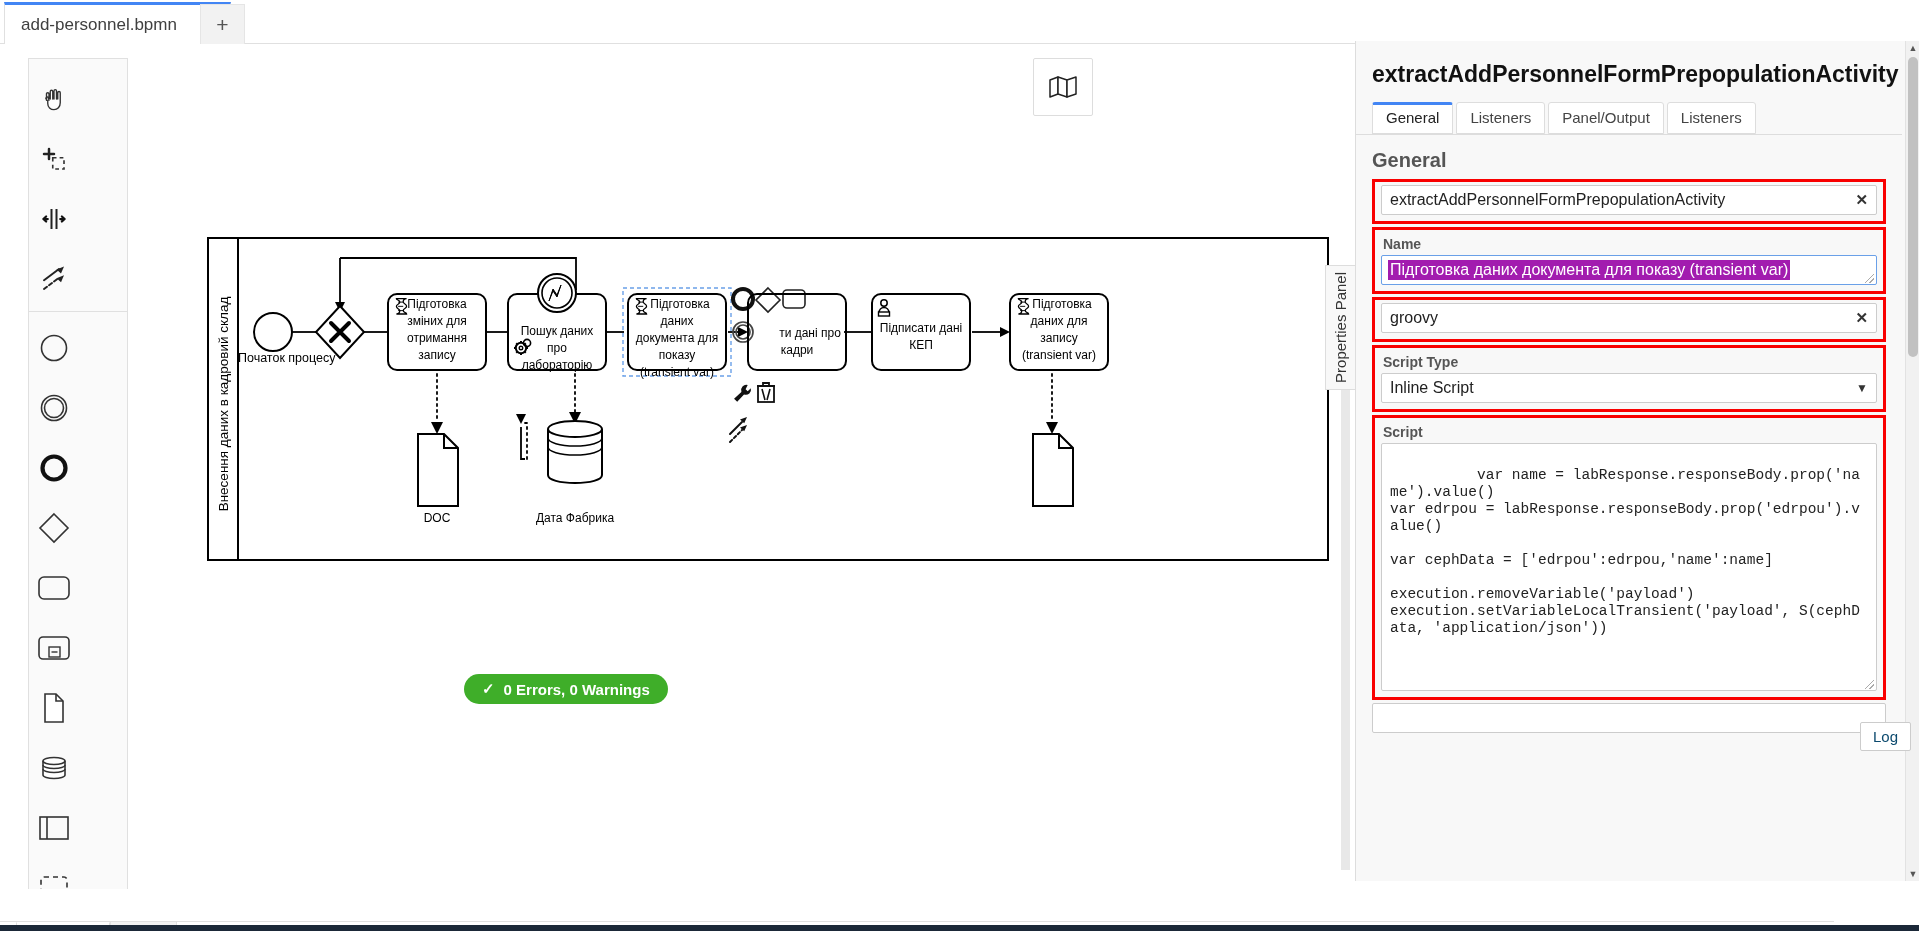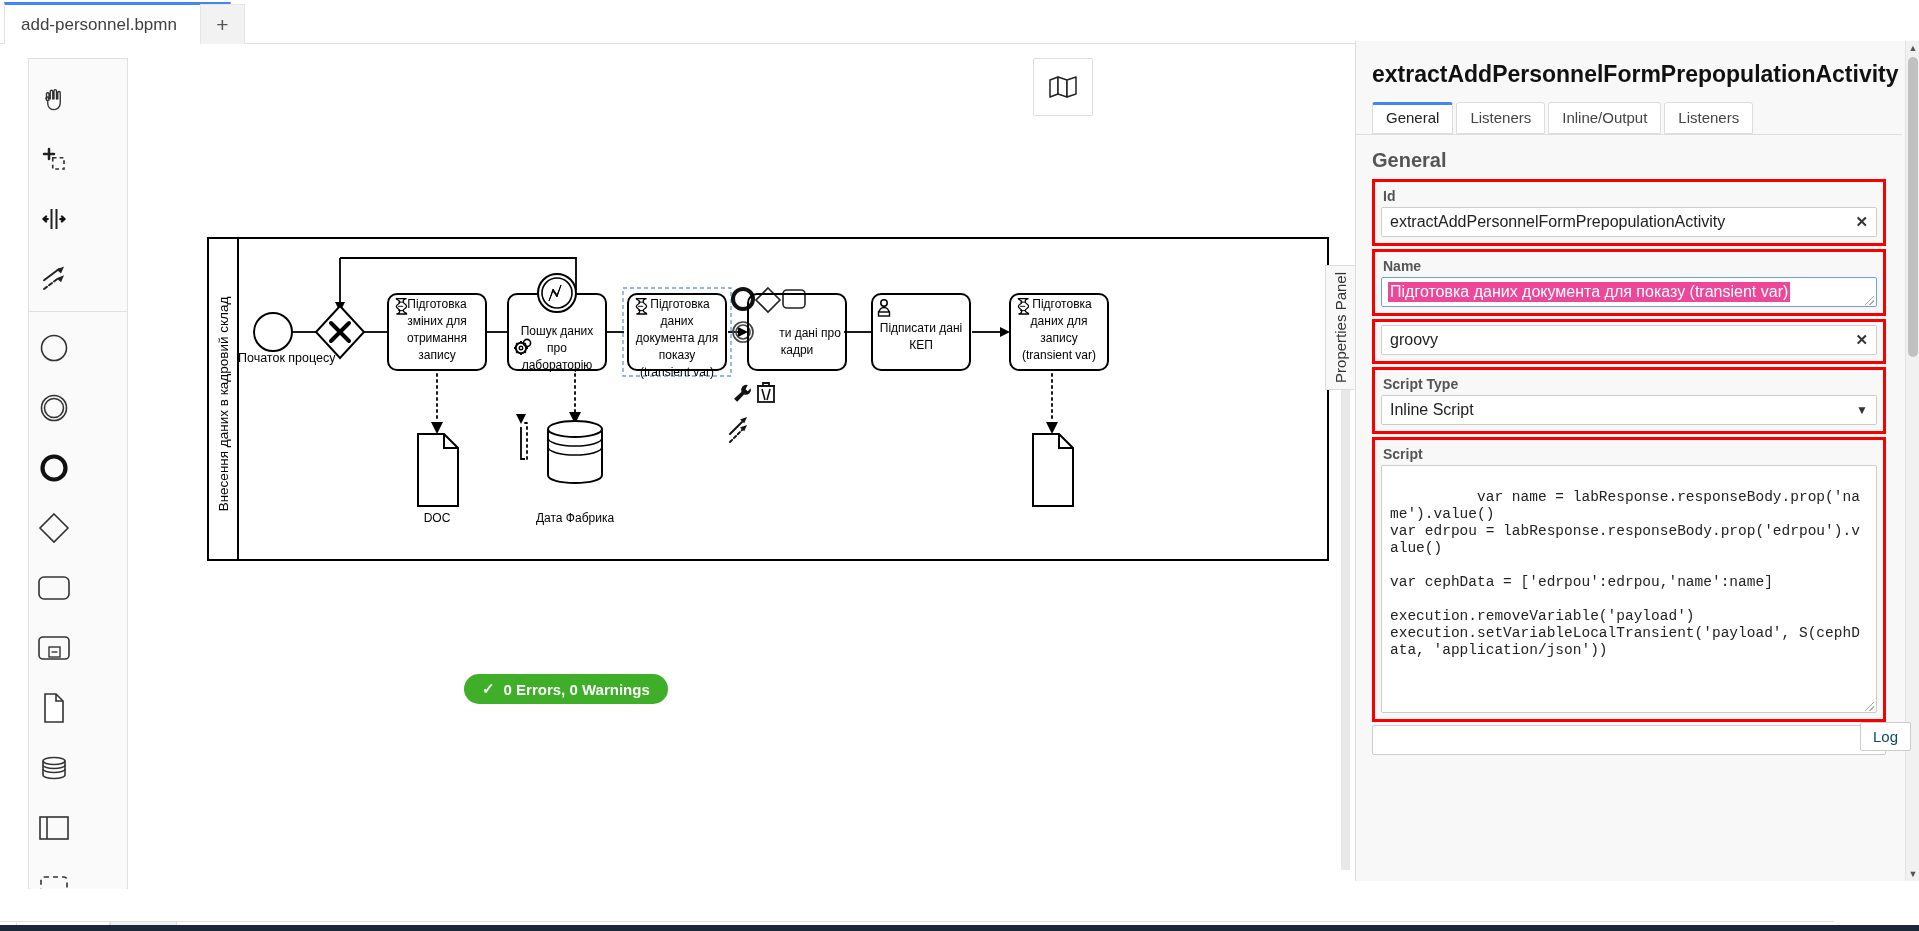--- a/index.html
+++ b/index.html
@@ -158,21 +158,21 @@
     font-size: 15px; color: #333; font-weight: bold; cursor: pointer;
   }
   .caret-down {
     position: absolute; right: 8px; top: 50%; transform: translateY(-50%);
     font-size: 12px; color: #333; cursor: pointer;
   }
   .txtinput.selected {
     border: 1px solid #6aa0e8; padding: 0 6px;
   }
   .sel-text {
-    background: #ec4899; color: #fff; font-size: 16px;
+    background: #a21caf; color: #fff; font-size: 16px;
     padding: 1px 2px; white-space: nowrap; overflow: hidden;
   }
   .resize-grip {
     position: absolute; right: 2px; bottom: 1px;
     width: 9px; height: 9px;
     background:
       linear-gradient(135deg, transparent 45%, #aaa 45%, #aaa 55%, transparent 55%),
       linear-gradient(135deg, transparent 70%, #aaa 70%, #aaa 80%, transparent 80%);
   }
   .script-area {
@@ -497,32 +497,31 @@
       <div class="props-title">extractAddPersonnelFormPrepopulationActivity</div>
 
       <div class="ptabs">
         <div class="ptab active">
           <span>General</span>
         </div>
         <div class="ptab">
           <span>Listeners</span>
         </div>
         <div class="ptab">
-          <span>Inline/Output</span>
+          <span>Panel/Output</span>
         </div>
         <div class="ptab">
           <span>Listeners</span>
         </div>
       </div>
       <div class="ptab-underline"></div>
 
       <div class="group-head">General</div>
 
       <div class="redbox">
-        <div class="field-label">Id</div>
         <div class="txtinput">
           <span>extractAddPersonnelFormPrepopulationActivity</span>
           <span class="clear-x">✕</span>
         </div>
       </div>
 
       <div class="redbox">
         <div class="field-label">Name</div>
         <div class="txtinput selected">
           <span class="sel-text">Підготовка даних документа для показу (transient var)</span>

